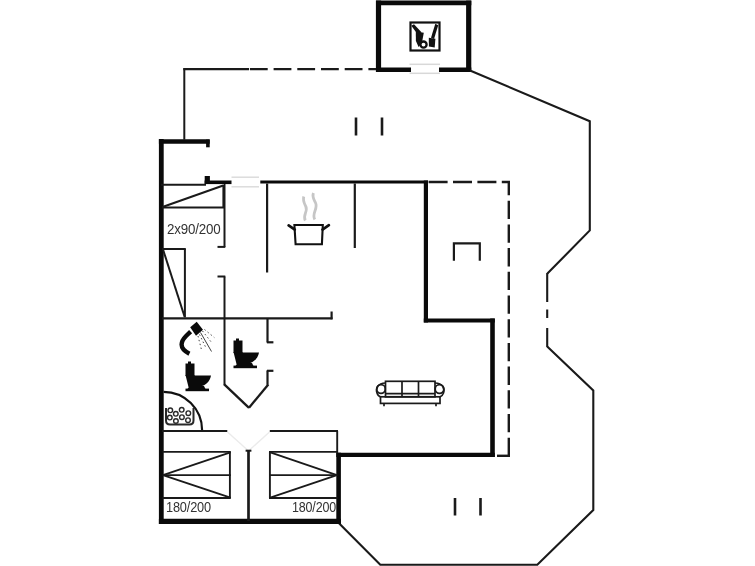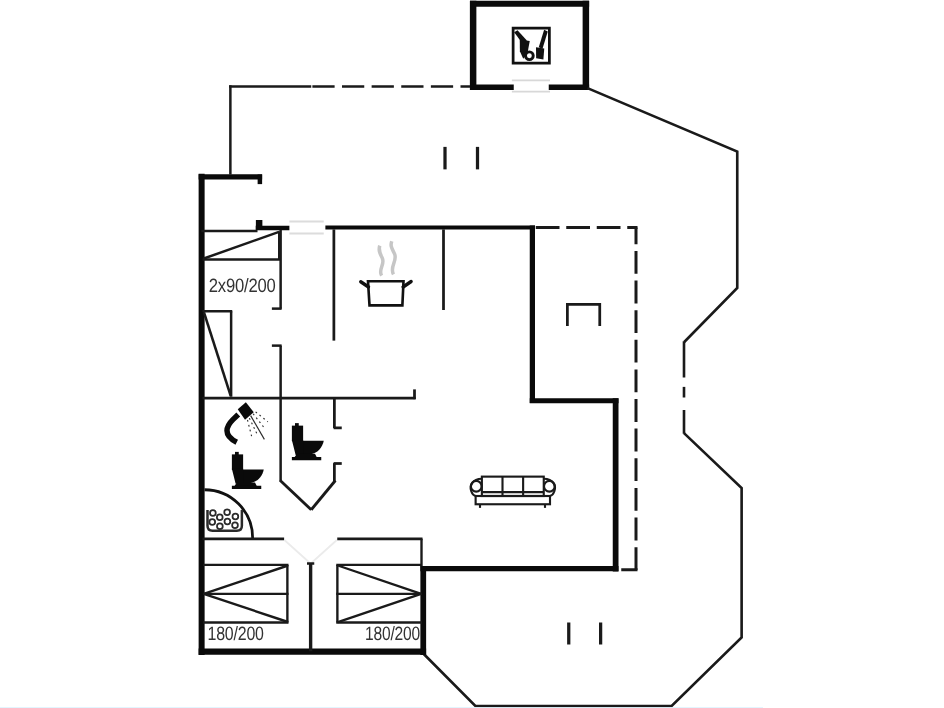--- a/index.html
+++ b/index.html
@@ -1,16 +1,16 @@
 <!DOCTYPE html>
 <html><head>
 <meta charset="utf-8">
 <style>
   html,body{margin:0;padding:0;background:#ffffff;}
-  #plan{position:relative;width:755px;height:566px;background:#7dd3fc;font-family:"Liberation Sans",sans-serif;}
+  #plan{position:relative;width:755px;height:566px;background:#22c55e;font-family:"Liberation Sans",sans-serif;}
   svg{position:absolute;left:0;top:0;}
   .lbl{fill:#333333;font-family:"Liberation Sans",sans-serif;font-size:15.5px;letter-spacing:-0.2px;}
 </style>
 </head>
 <body>
 <div id="plan">
 <svg width="755" height="566" viewBox="0 0 755 566">
 
   <rect x="0" y="0" width="755" height="566" fill="#ffffff"></rect>
 

